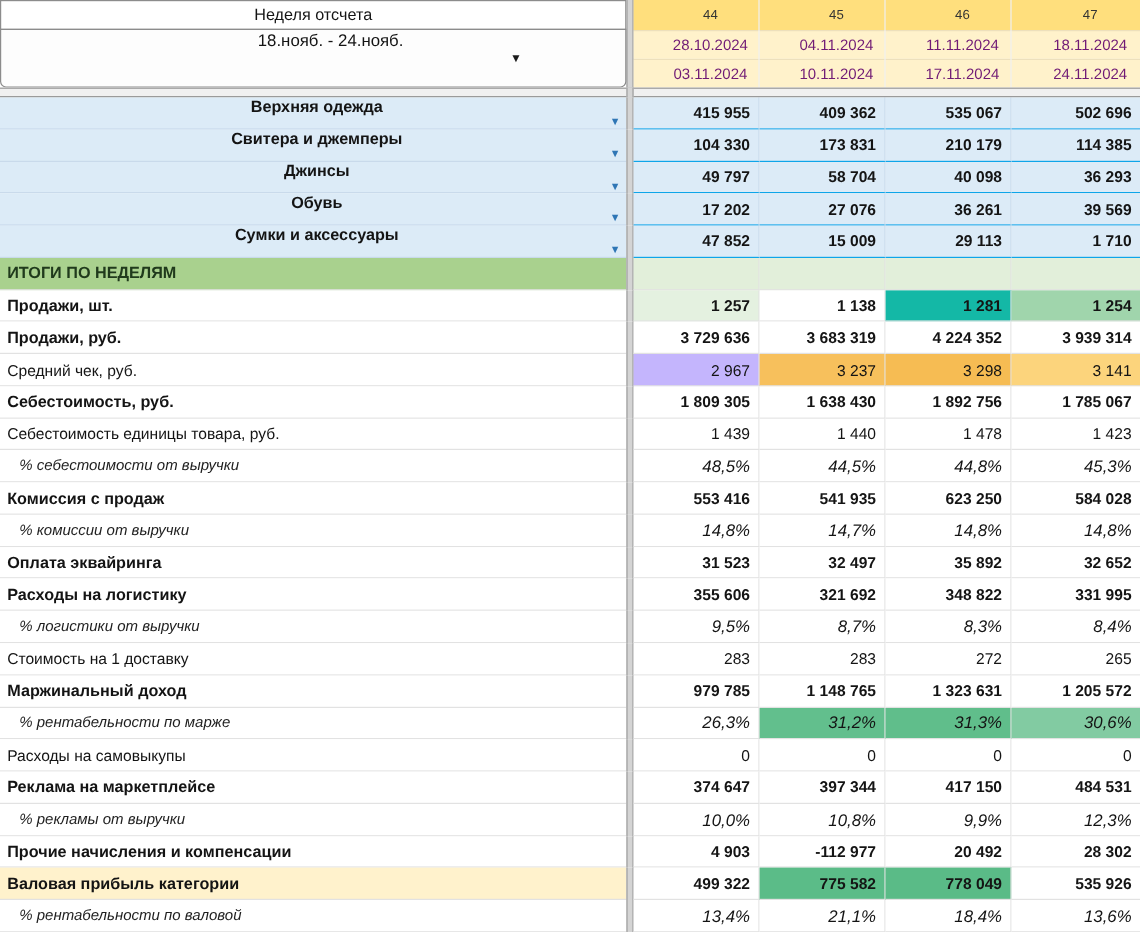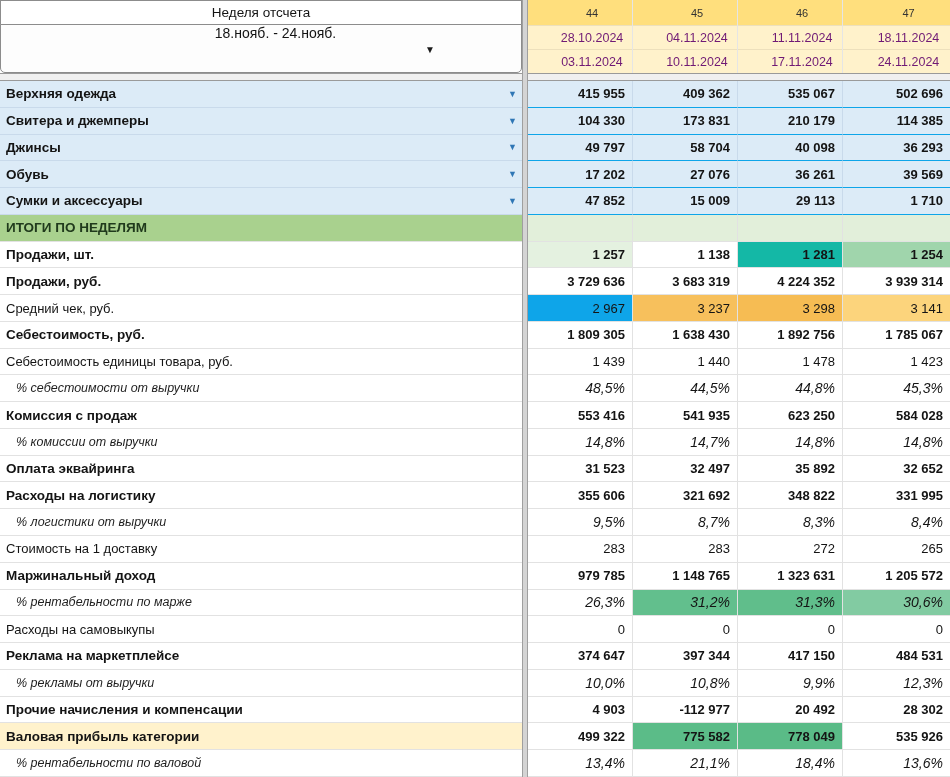--- a/index.html
+++ b/index.html
@@ -35,21 +35,21 @@
 
   
   .row{display:flex;height:26.77px;}
   .label-cell{width:522px;box-sizing:border-box;display:flex;align-items:center;padding-left:6px;
     border-bottom:1px solid #e2e2e2;background:#fff;overflow:hidden;white-space:nowrap;}
   .val-cell{width:105px;box-sizing:border-box;display:flex;align-items:center;justify-content:flex-end;
     padding-right:7px;border-bottom:1px solid #e2e2e2;border-right:1px solid #e2e2e2;background:#fff;
     font-size:13px;white-space:nowrap;}
   .row .val-cell:last-child{width:107px;border-right:none;}
 
-  .cat-label{background:var(--category-bg,#dcebf7);font-weight:700;font-size:13.5px;border-bottom:1px solid #c9daeb;}
+  .cat-label{background:var(--category-bg,#dcebf7);font-weight:700;font-size:13.5px;border-bottom:1px solid #c9daeb;flex-direction:column;}
   .cat-val{background:var(--category-bg,#dcebf7);font-weight:700;border-bottom:1px solid #0ea5e9;border-right:1px solid #c9daeb;}
   .filter-arrow{margin-left:auto;margin-right:5px;color:var(--category-arrow,#2f76b5);font-size:9px;cursor:pointer;}
 
   .totals-label{background:var(--totals-label-bg,#a9d18e);font-weight:700;font-size:13.5px;color:#203a1c;}
   .totals-cell{background:var(--totals-cell-bg,#e2efda);}
 
   .bold-label{font-weight:700;font-size:13.5px;}
   .norm-label{font-size:13px;}
   .pct-label{font-style:italic;font-size:12.5px;padding-left:16px;color:#1e1e1e;}
   .bold-val{font-weight:700;text-align:right;}
@@ -172,21 +172,21 @@
         <div class="label-cell bold-label">Продажи, руб.</div>
         <div class="sep"></div>
         <div class="val-cell bold-val">3 729 636</div>
         <div class="val-cell bold-val">3 683 319</div>
         <div class="val-cell bold-val">4 224 352</div>
         <div class="val-cell bold-val">3 939 314</div>
       </div>
       <div class="row">
         <div class="label-cell norm-label">Средний чек, руб.</div>
         <div class="sep"></div>
-        <div class="val-cell" style="background: #0ea5e9;">2 967</div>
+        <div class="val-cell" style="background: #c4b5fd;">2 967</div>
         <div class="val-cell" style="background: rgb(247, 192, 92);">3 237</div>
         <div class="val-cell" style="background: rgb(246, 188, 83);">3 298</div>
         <div class="val-cell" style="background: rgb(252, 212, 124);">3 141</div>
       </div>
       <div class="row">
         <div class="label-cell bold-label">Себестоимость, руб.</div>
         <div class="sep"></div>
         <div class="val-cell bold-val">1 809 305</div>
         <div class="val-cell bold-val">1 638 430</div>
         <div class="val-cell bold-val">1 892 756</div>

